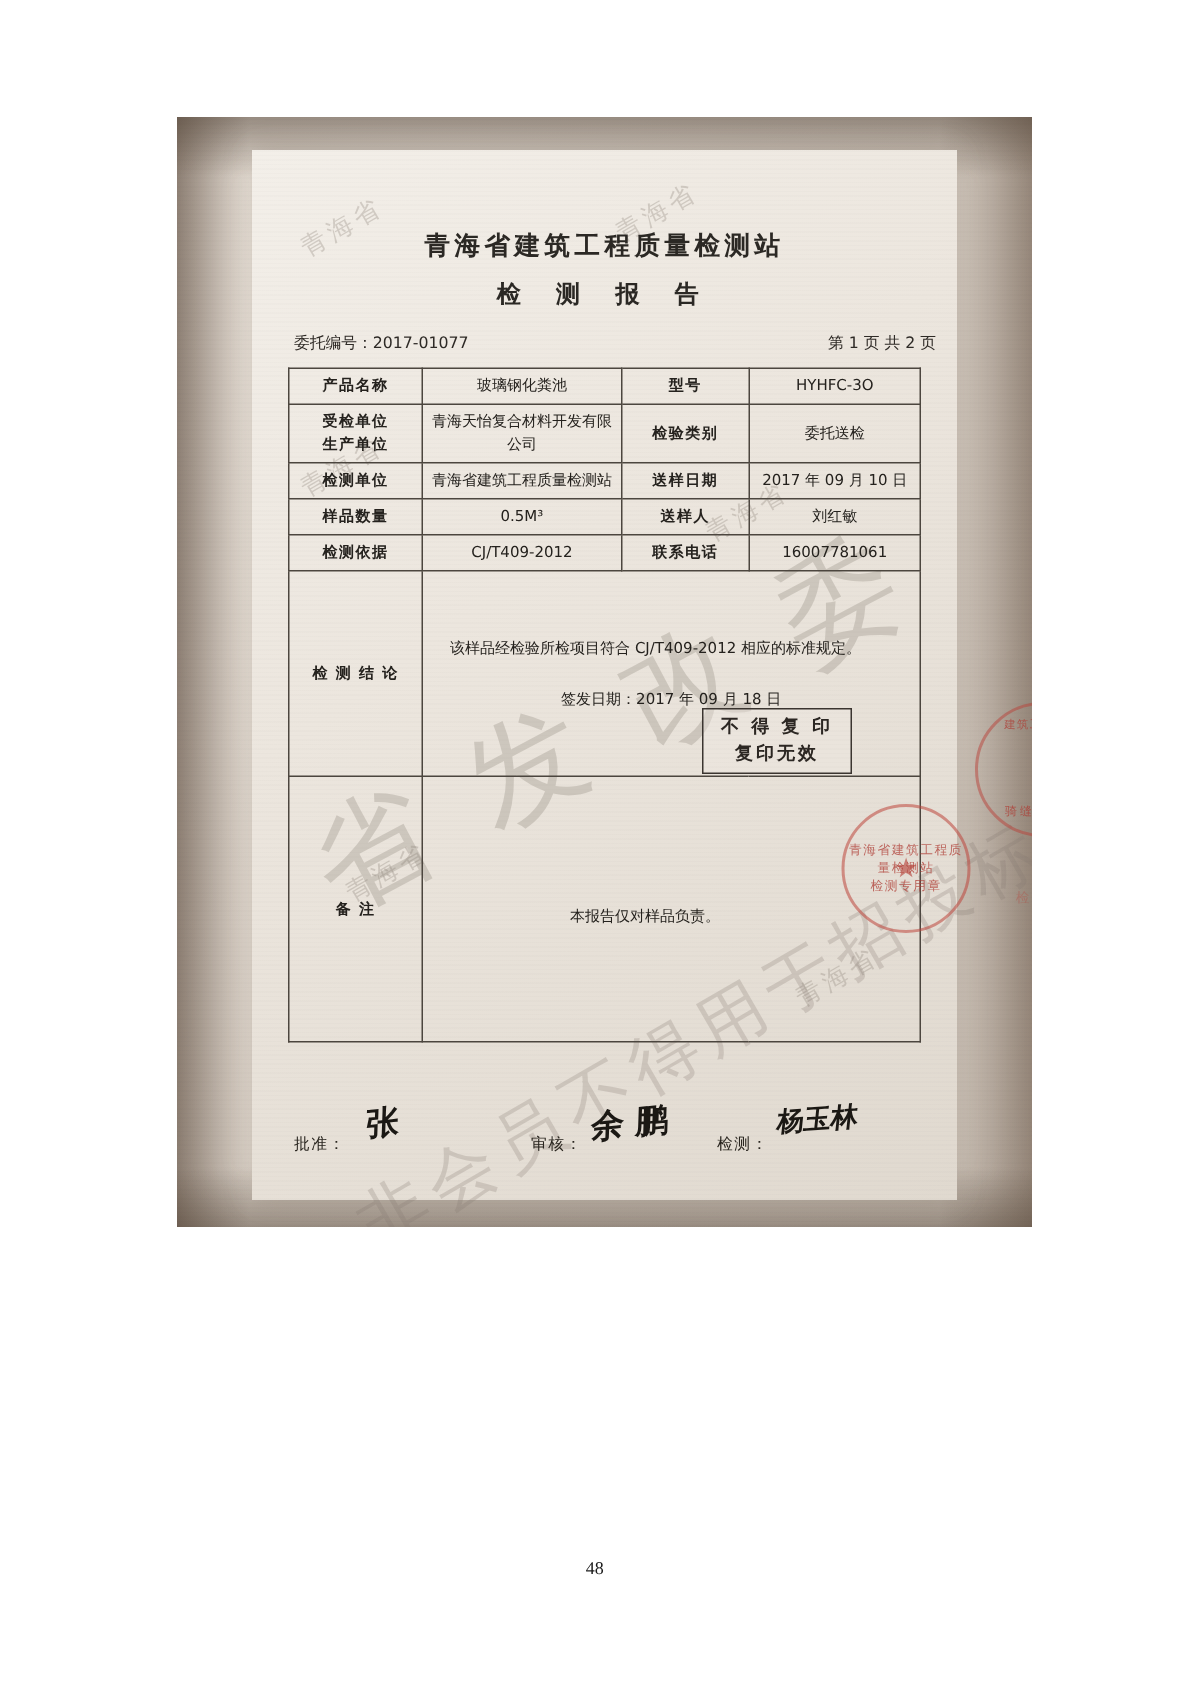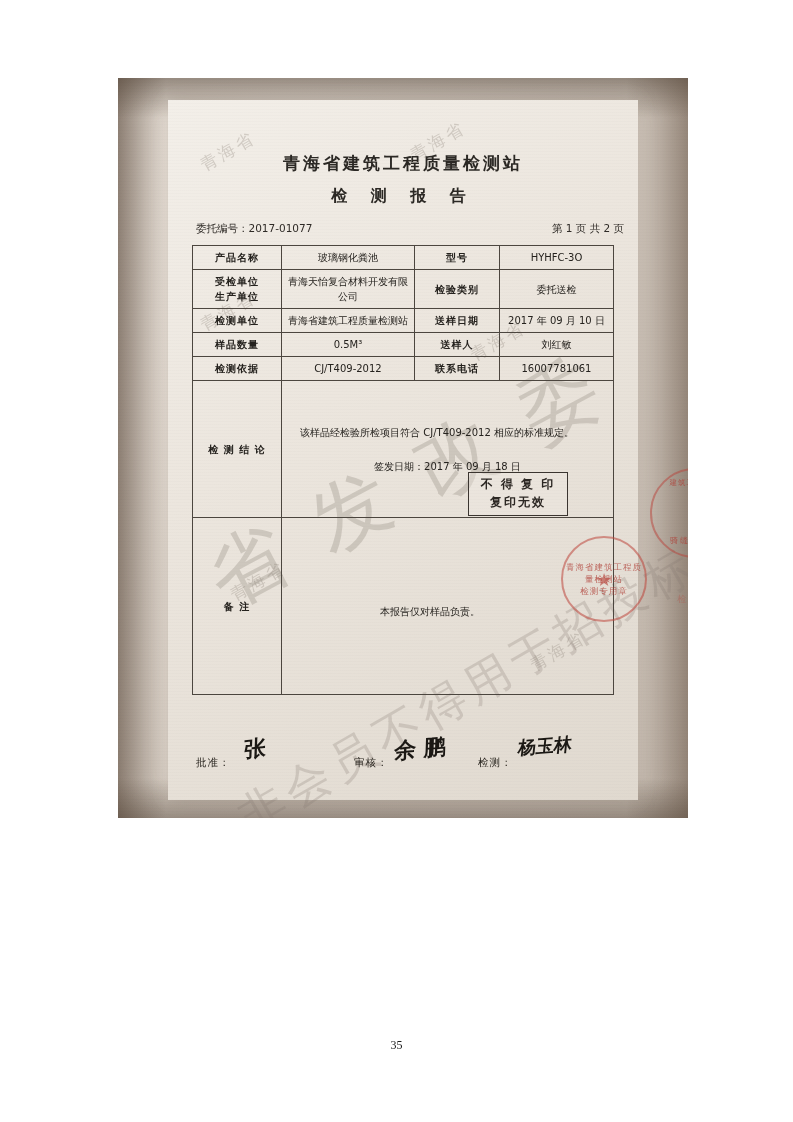--- a/index.html
+++ b/index.html
@@ -391,13 +391,13 @@
         <span class="sig-lbl">检测：</span>
       </div>
       <div class="sig-hand small" style="left:322px;">杨玉林</div>
     </div>
 
   </div>
 
   <div class="noise"></div>
 </div>
 
-<div class="page-num">35</div>
+<div class="page-num">48</div>
 
 </body></html>

